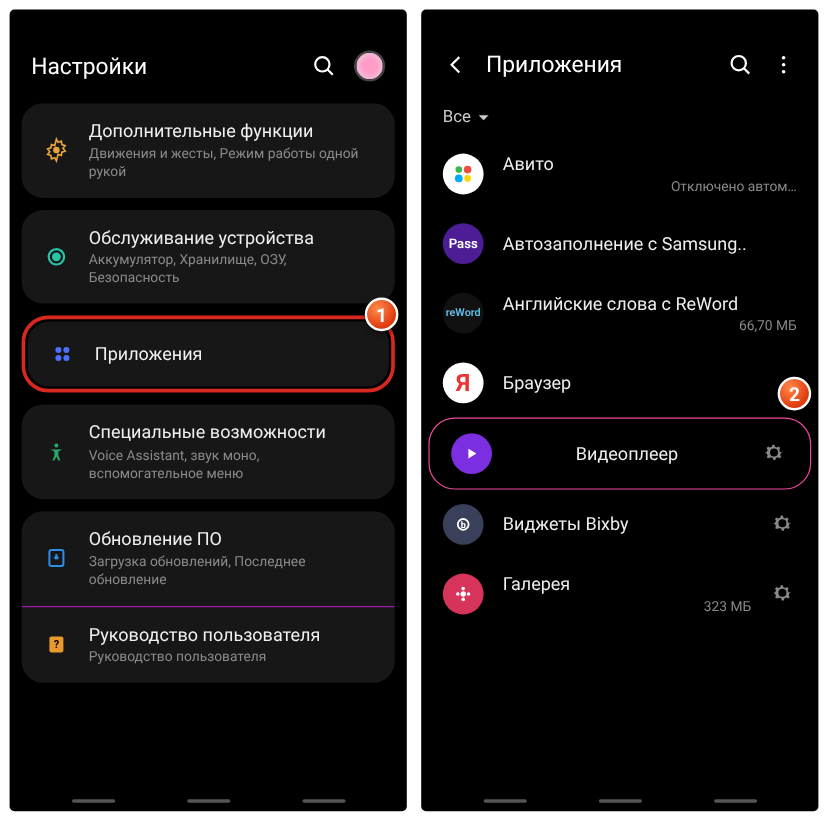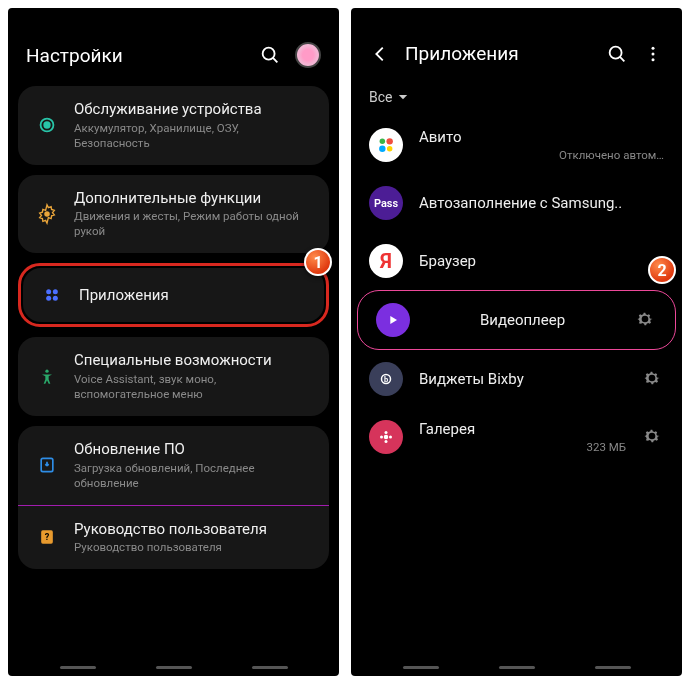--- a/index.html
+++ b/index.html
@@ -94,46 +94,46 @@
       <svg viewBox="0 0 24 24" width="22" height="22" fill="none" stroke="currentColor" stroke-width="2">
           <circle cx="10.5" cy="10.5" r="6.5"></circle>
           <line x1="20" y1="20" x2="15.2" y2="15.2"></line>
         </svg>
     </div>
     <div class="avatar"></div>
   </div>
 
   <div class="content">
 
+    <div class="card">
+      <div class="row">
+        <div class="icon-slot" style="color:#e8a43a">
+          <svg viewBox="0 0 24 24" width="22" height="22" fill="currentColor">
+              <circle cx="12" cy="12" r="3"></circle>
+              <path d="M12 2l1.5 3 3-1 .5 3 3 1-2 2.5 2 2.5-3 1-.5 3-3-1L12 22l-1.5-3-3 1-.5-3-3-1 2-2.5-2-2.5 3-1 .5-3 3 1z" fill="none" stroke="currentColor" stroke-width="1.5"></path>
+            </svg>
+        </div>
+        <div class="row-text">
+          <div class="row-title">Дополнительные функции</div>
+          <div class="row-sub">Движения и жесты, Режим работы одной рукой</div>
+        </div>
+      </div>
+    </div>
+
     <div class="card" style="position:relative">
       <div class="row">
         <div class="icon-slot" style="color:#28c4a8">
           <svg viewBox="0 0 24 24" width="22" height="22" fill="none" stroke="currentColor" stroke-width="2">
               <circle cx="12" cy="12" r="7"></circle>
               <circle cx="12" cy="12" r="3" fill="currentColor"></circle>
             </svg>
         </div>
         <div class="row-text">
           <div class="row-title">Обслуживание устройства</div>
           <div class="row-sub">Аккумулятор, Хранилище, ОЗУ, Безопасность</div>
-        </div>
-      </div>
-    </div>
-
-    <div class="card">
-      <div class="row">
-        <div class="icon-slot" style="color:#e8a43a">
-          <svg viewBox="0 0 24 24" width="22" height="22" fill="currentColor">
-              <circle cx="12" cy="12" r="3"></circle>
-              <path d="M12 2l1.5 3 3-1 .5 3 3 1-2 2.5 2 2.5-3 1-.5 3-3-1L12 22l-1.5-3-3 1-.5-3-3-1 2-2.5-2-2.5 3-1 .5-3 3 1z" fill="none" stroke="currentColor" stroke-width="1.5"></path>
-            </svg>
-        </div>
-        <div class="row-text">
-          <div class="row-title">Дополнительные функции</div>
-          <div class="row-sub">Движения и жесты, Режим работы одной рукой</div>
         </div>
       </div>
     </div>
 
     <div class="highlight" style="position:relative">
       <div class="badge" style="top:-18px; right:-6px">1</div>
       <div class="card">
         <div class="row">
           <div class="icon-slot" style="color:#4b6fff">
             <svg viewBox="0 0 24 24" width="20" height="20" fill="currentColor">
@@ -249,20 +249,27 @@
       </div>
     </div>
 
     <div class="app-row">
       <div class="app-icon" style="background:#4c1d95;color:#fff">Pass</div>
       <div class="app-text">
         <div class="app-title">Автозаполнение с Samsung..</div>
       </div>
     </div>
 
+    <div class="app-row">
+      <div class="app-icon" style="background:#111;color:#5ec0e8;font-size:9px">reWord</div>
+      <div class="app-text">
+        <div class="app-title">Английские слова с ReWord</div>
+        <div class="app-sub">66,70 МБ</div>
+      </div>
+    </div>
 
     <div class="app-row" style="position:relative">
       <div class="app-icon" style="background:#fff;color:#e33;font-size:20px;font-weight:700">Я</div>
       <div class="app-text">
         <div class="app-title">Браузер</div>
       </div>
       <div class="badge" style="top:24px; right:6px">2</div>
     </div>
 
     <div class="app-row highlight-app" style="margin:0 6px">

